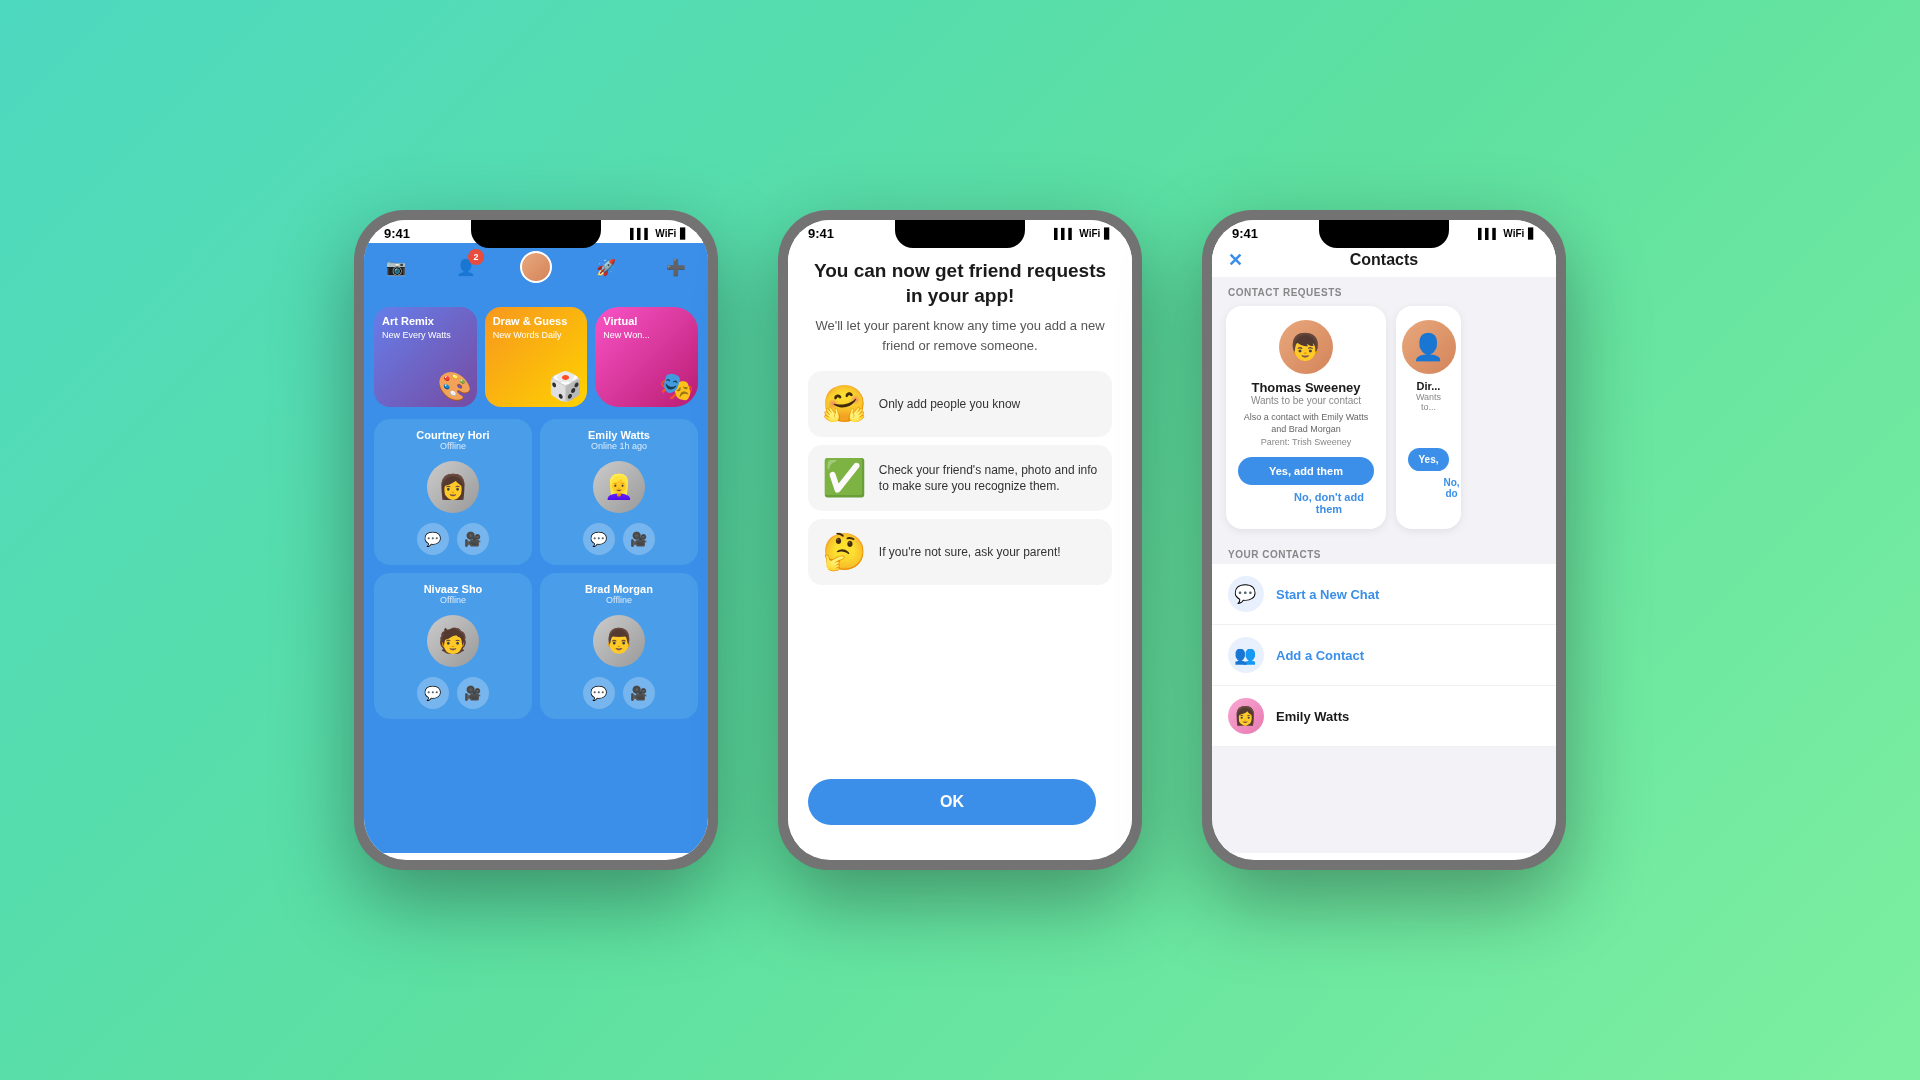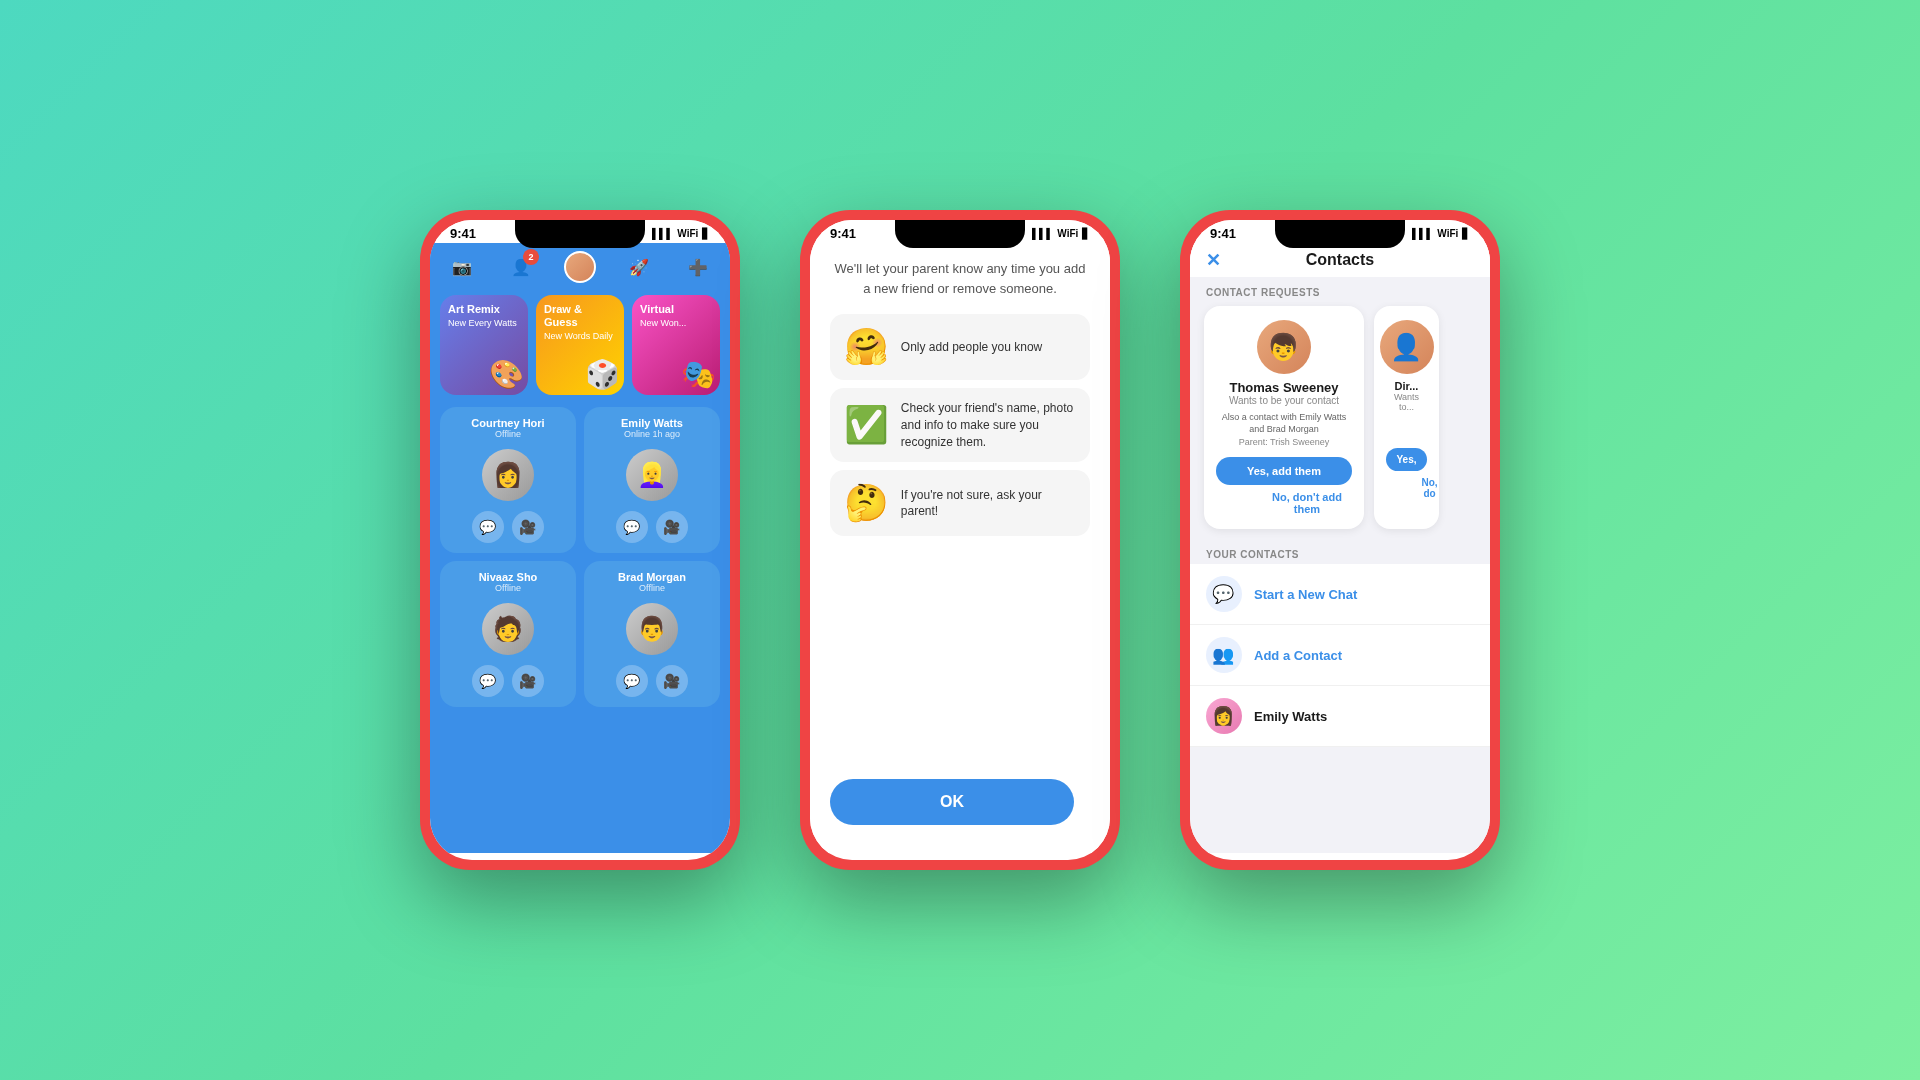--- a/index.html
+++ b/index.html
@@ -10,23 +10,23 @@
       display: flex;
       align-items: center;
       justify-content: center;
       gap: 60px;
       font-family: -apple-system, BlinkMacSystemFont, 'Helvetica Neue', Arial, sans-serif;
       overflow: hidden;
     }
 
     
     .phone {
-      width: 320px;
+      width: 364px;
       height: 660px;
-      background: #ef4444;
+      background: #737373;
       border-radius: 50px;
       padding: 10px;
       box-shadow: 0 30px 80px rgba(0,0,0,0.35);
       position: relative;
       flex-shrink: 0;
     }
     .phone-inner {
       width: 100%;
       height: 100%;
       background: #fff;
@@ -120,32 +120,33 @@
     .game-card {
       flex: 1;
       height: 100px;
       border-radius: 16px;
       overflow: hidden;
       position: relative;
       display: flex;
       flex-direction: column;
       justify-content: flex-start;
       padding: 8px;
+      margin-top: 12px;
     }
     .game-card-title {
       font-size: 11px;
       font-weight: 700;
       color: #fff;
       line-height: 1.2;
       z-index: 2;
       position: relative;
     }
     .game-card-art-remix { background: linear-gradient(135deg, #667eea, #764ba2); }
     .game-card-draw { background: linear-gradient(135deg, #f7971e, #ffd200); }
-    .game-card-virtual { background: linear-gradient(135deg, #f953c6, #b91d73); }
+    .game-card-virtual { background: linear-gradient(135deg, #f953c6, #b91d73); border-radius: 24px; }
 
     .game-emoji {
       position: absolute;
       bottom: 4px;
       right: 4px;
       font-size: 28px;
       z-index: 2;
     }
 
     .contacts-grid {
@@ -499,20 +500,21 @@
     <div class="notch"></div>
     <div class="status-bar">
       <span class="status-time">9:41</span>
       <div class="status-icons">
         <span>▌▌▌</span>
         <span>WiFi</span>
         <span>▋</span>
       </div>
     </div>
     <div class="phone2-content" style="position:relative; height:calc(100% - 30px);">
+      <div class="friend-request-title">You can now get friend requests in your app!</div>
       <div class="friend-request-subtitle">We'll let your parent know any time you add a new friend or remove someone.</div>
 
       <div class="tip-card">
         <div class="tip-emoji">🤗</div>
         <div class="tip-text">Only add people you know</div>
       </div>
       <div class="tip-card">
         <div class="tip-emoji">✅</div>
         <div class="tip-text">Check your friend's name, photo and info to make sure you recognize them.</div>
       </div>

